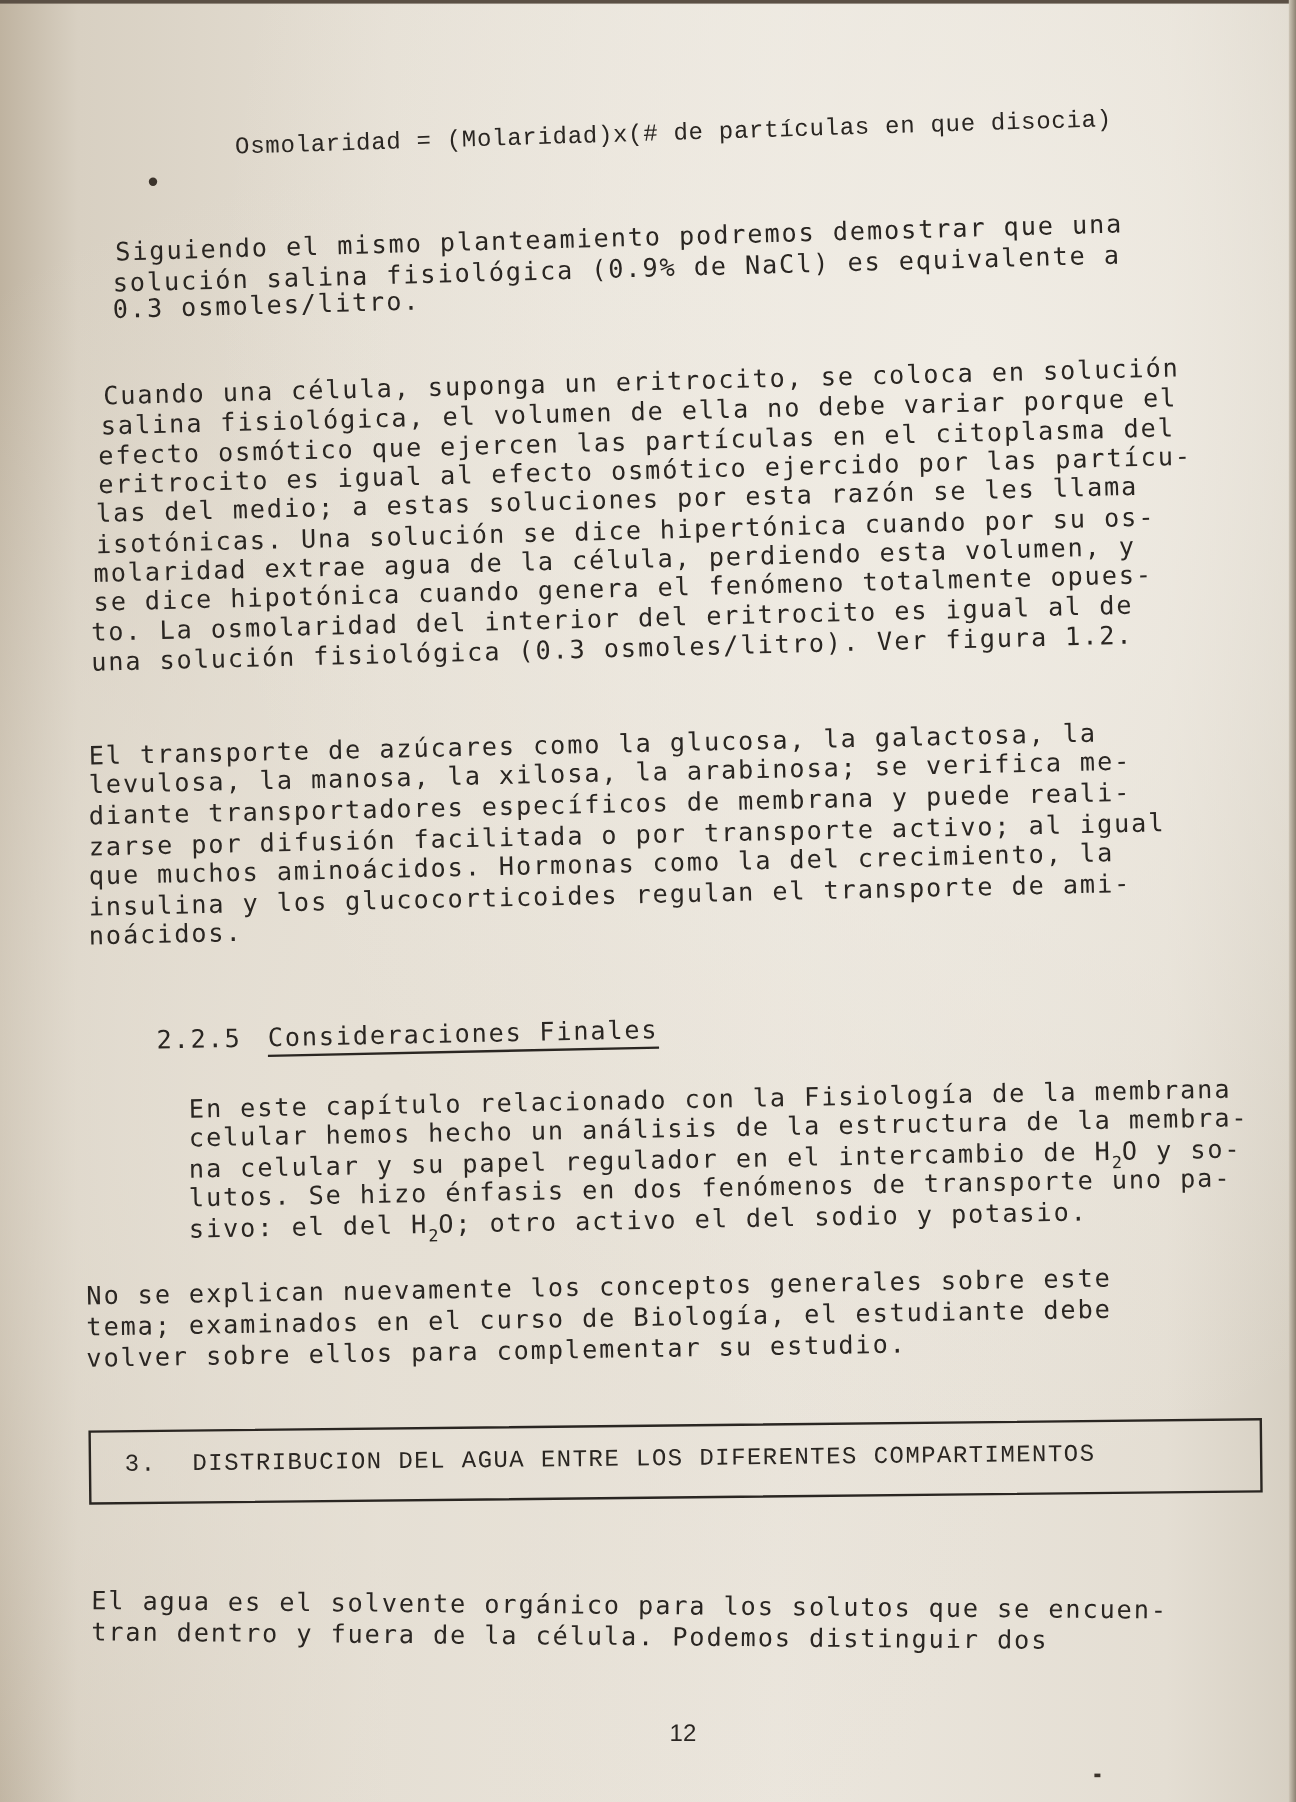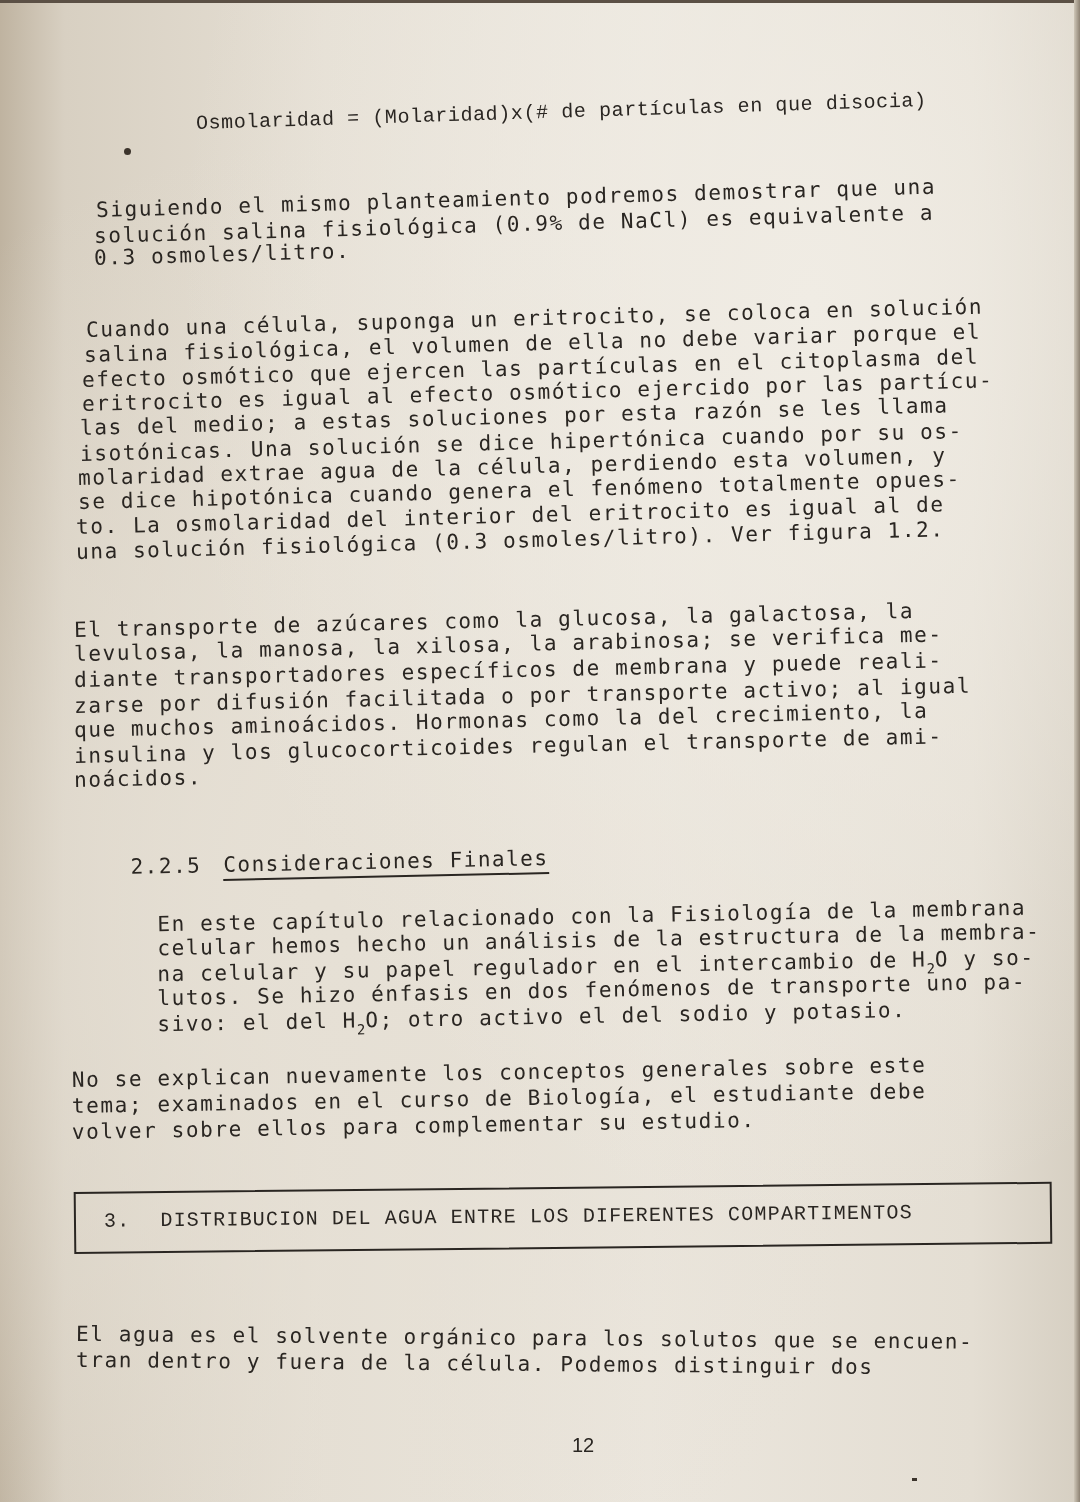--- a/index.html
+++ b/index.html
@@ -101,21 +101,21 @@
     .section-box .box-num { margin-right: 30px; }
     .para6 .line { transform: rotate(0.5deg); }
     .sub {
       font-size: 14px;
       position: relative;
       top: 7px;
       letter-spacing: 0;
     }
     .page-number {
       position: absolute;
-      left: 572px;
+      left: 558px;
       top: 1434px;
       font-family: "Liberation Sans", sans-serif;
       font-size: 20px;
       color: #2a2622;
     }
     .speck {
       position: absolute;
       left: 912px;
       top: 1478px;
       width: 5px;

